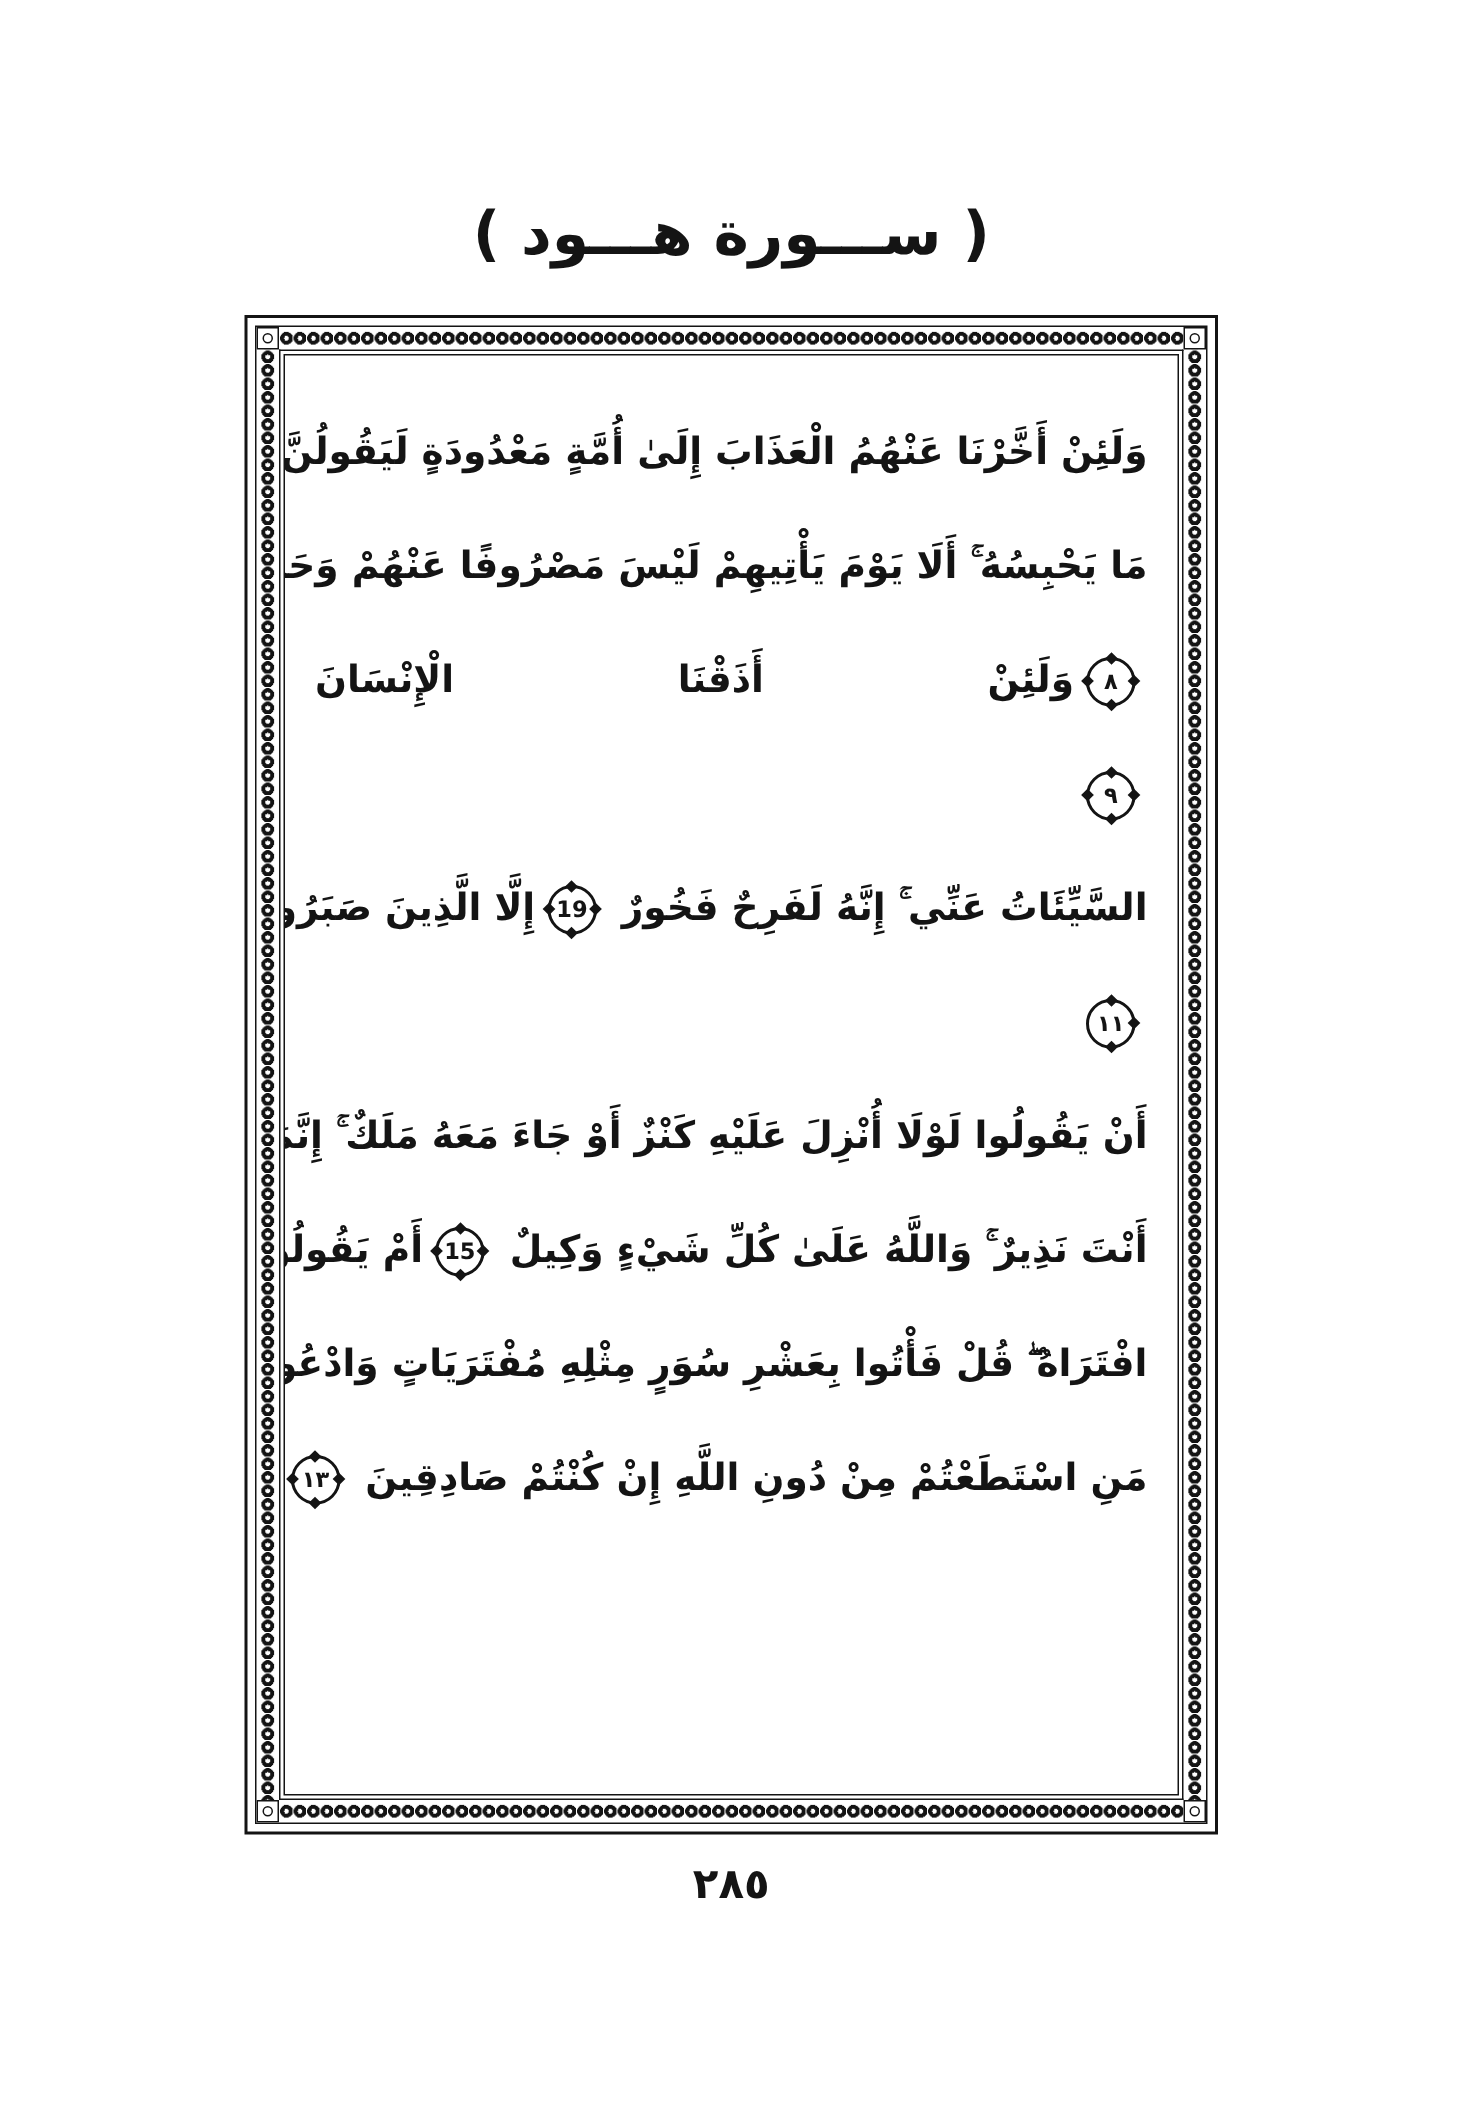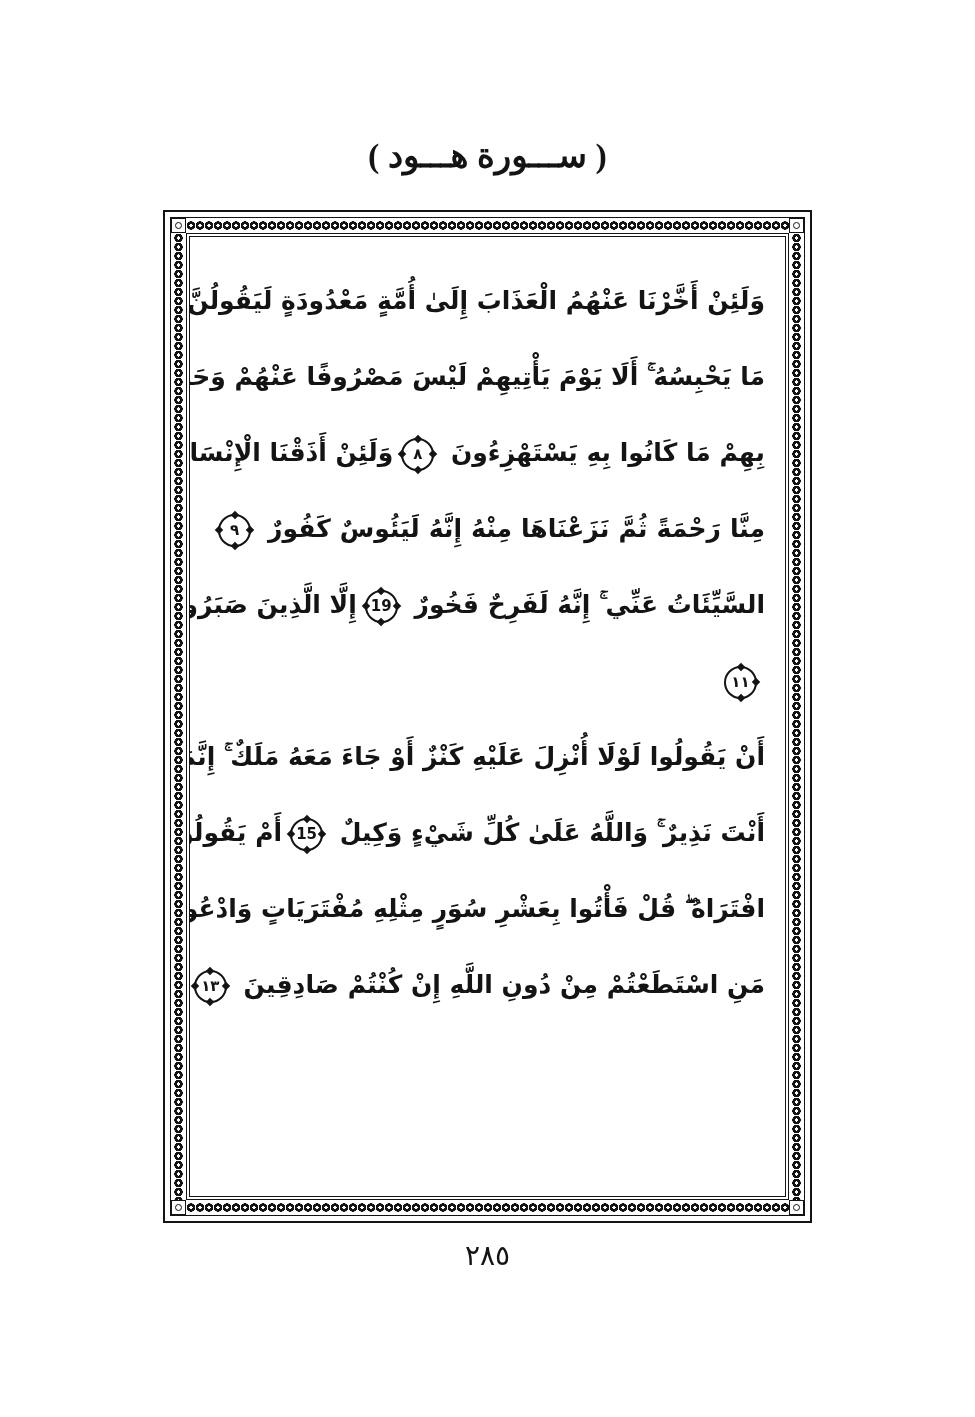--- a/index.html
+++ b/index.html
@@ -17,24 +17,23 @@
     width: 975px;
     height: 1417px;
     background: #ffffff;
   }
   
   .surah-header {
     margin-top: 128px;
     height: 56px;
     line-height: 56px;
     text-align: center;
-    font-size: 34px;
+    font-size: 40px;
     font-weight: bold;
     letter-spacing: 1px;
-    font-family: Liberation Serif, serif;
   }
   
   .frame-outer {
     box-sizing: border-box;
     width: 649px;
     margin: 26px 163px 0 163px;
     border: 2.5px solid #141414;
     padding: 5px;
   }
   .frame-band {
@@ -134,21 +133,21 @@
   .knob-s { bottom: -4px; left: calc(50% - 3px); }
   .knob-e { right: -4px; top: calc(50% - 3px); }
   .knob-w { left: -4px;  top: calc(50% - 3px); }
   
   .page-number {
     margin-top: 8px;
     height: 50px;
     line-height: 50px;
     text-align: center;
     font-size: 28px;
-    font-weight: normal;
+    font-weight: bold;
     letter-spacing: 2px;
   }
 </style>
 </head>
 <body>
 
 <div class="page">
 
   <div class="surah-header">( ســـورة هـــود )</div>
 
@@ -160,28 +159,28 @@
       <i class="band band-right"></i>
       <i class="corner c-tl"></i>
       <i class="corner c-tr"></i>
       <i class="corner c-bl"></i>
       <i class="corner c-br"></i>
 
       <div class="frame-inner">
         <div class="text-block">
             <div class="text-line"><span>وَلَئِنْ أَخَّرْنَا عَنْهُمُ الْعَذَابَ إِلَىٰ أُمَّةٍ مَعْدُودَةٍ لَيَقُولُنَّ</span> </div>
             <div class="text-line"><span>مَا يَحْبِسُهُ ۚ أَلَا يَوْمَ يَأْتِيهِمْ لَيْسَ مَصْرُوفًا عَنْهُمْ وَحَاقَ</span> </div>
-            <div class="text-line"><span>بِهِمْ مَا كَانُوا بِهِ يَسْتَهْزِءُونَ</span> <span class="verse-marker">
+            <div class="text-line"> <span class="verse-marker">
                 <span>٨</span>
                 <i class="knob knob-n"></i>
                 <i class="knob knob-s"></i>
                 <i class="knob knob-e"></i>
                 <i class="knob knob-w"></i>
               </span><span>وَلَئِنْ أَذَقْنَا الْإِنْسَانَ</span> </div>
-            <div class="text-line"><span>مِنَّا رَحْمَةً ثُمَّ نَزَعْنَاهَا مِنْهُ إِنَّهُ لَيَئُوسٌ كَفُورٌ</span> <span class="verse-marker">
+            <div class="text-line"> <span class="verse-marker">
                 <span>٩</span>
                 <i class="knob knob-n"></i>
                 <i class="knob knob-s"></i>
                 <i class="knob knob-e"></i>
                 <i class="knob knob-w"></i>
               </span></div>
             <div class="text-line"><span>السَّيِّئَاتُ عَنِّي ۚ إِنَّهُ لَفَرِحٌ فَخُورٌ</span> <span class="verse-marker">
                 <span>19</span>
                 <i class="knob knob-n"></i>
                 <i class="knob knob-s"></i>

